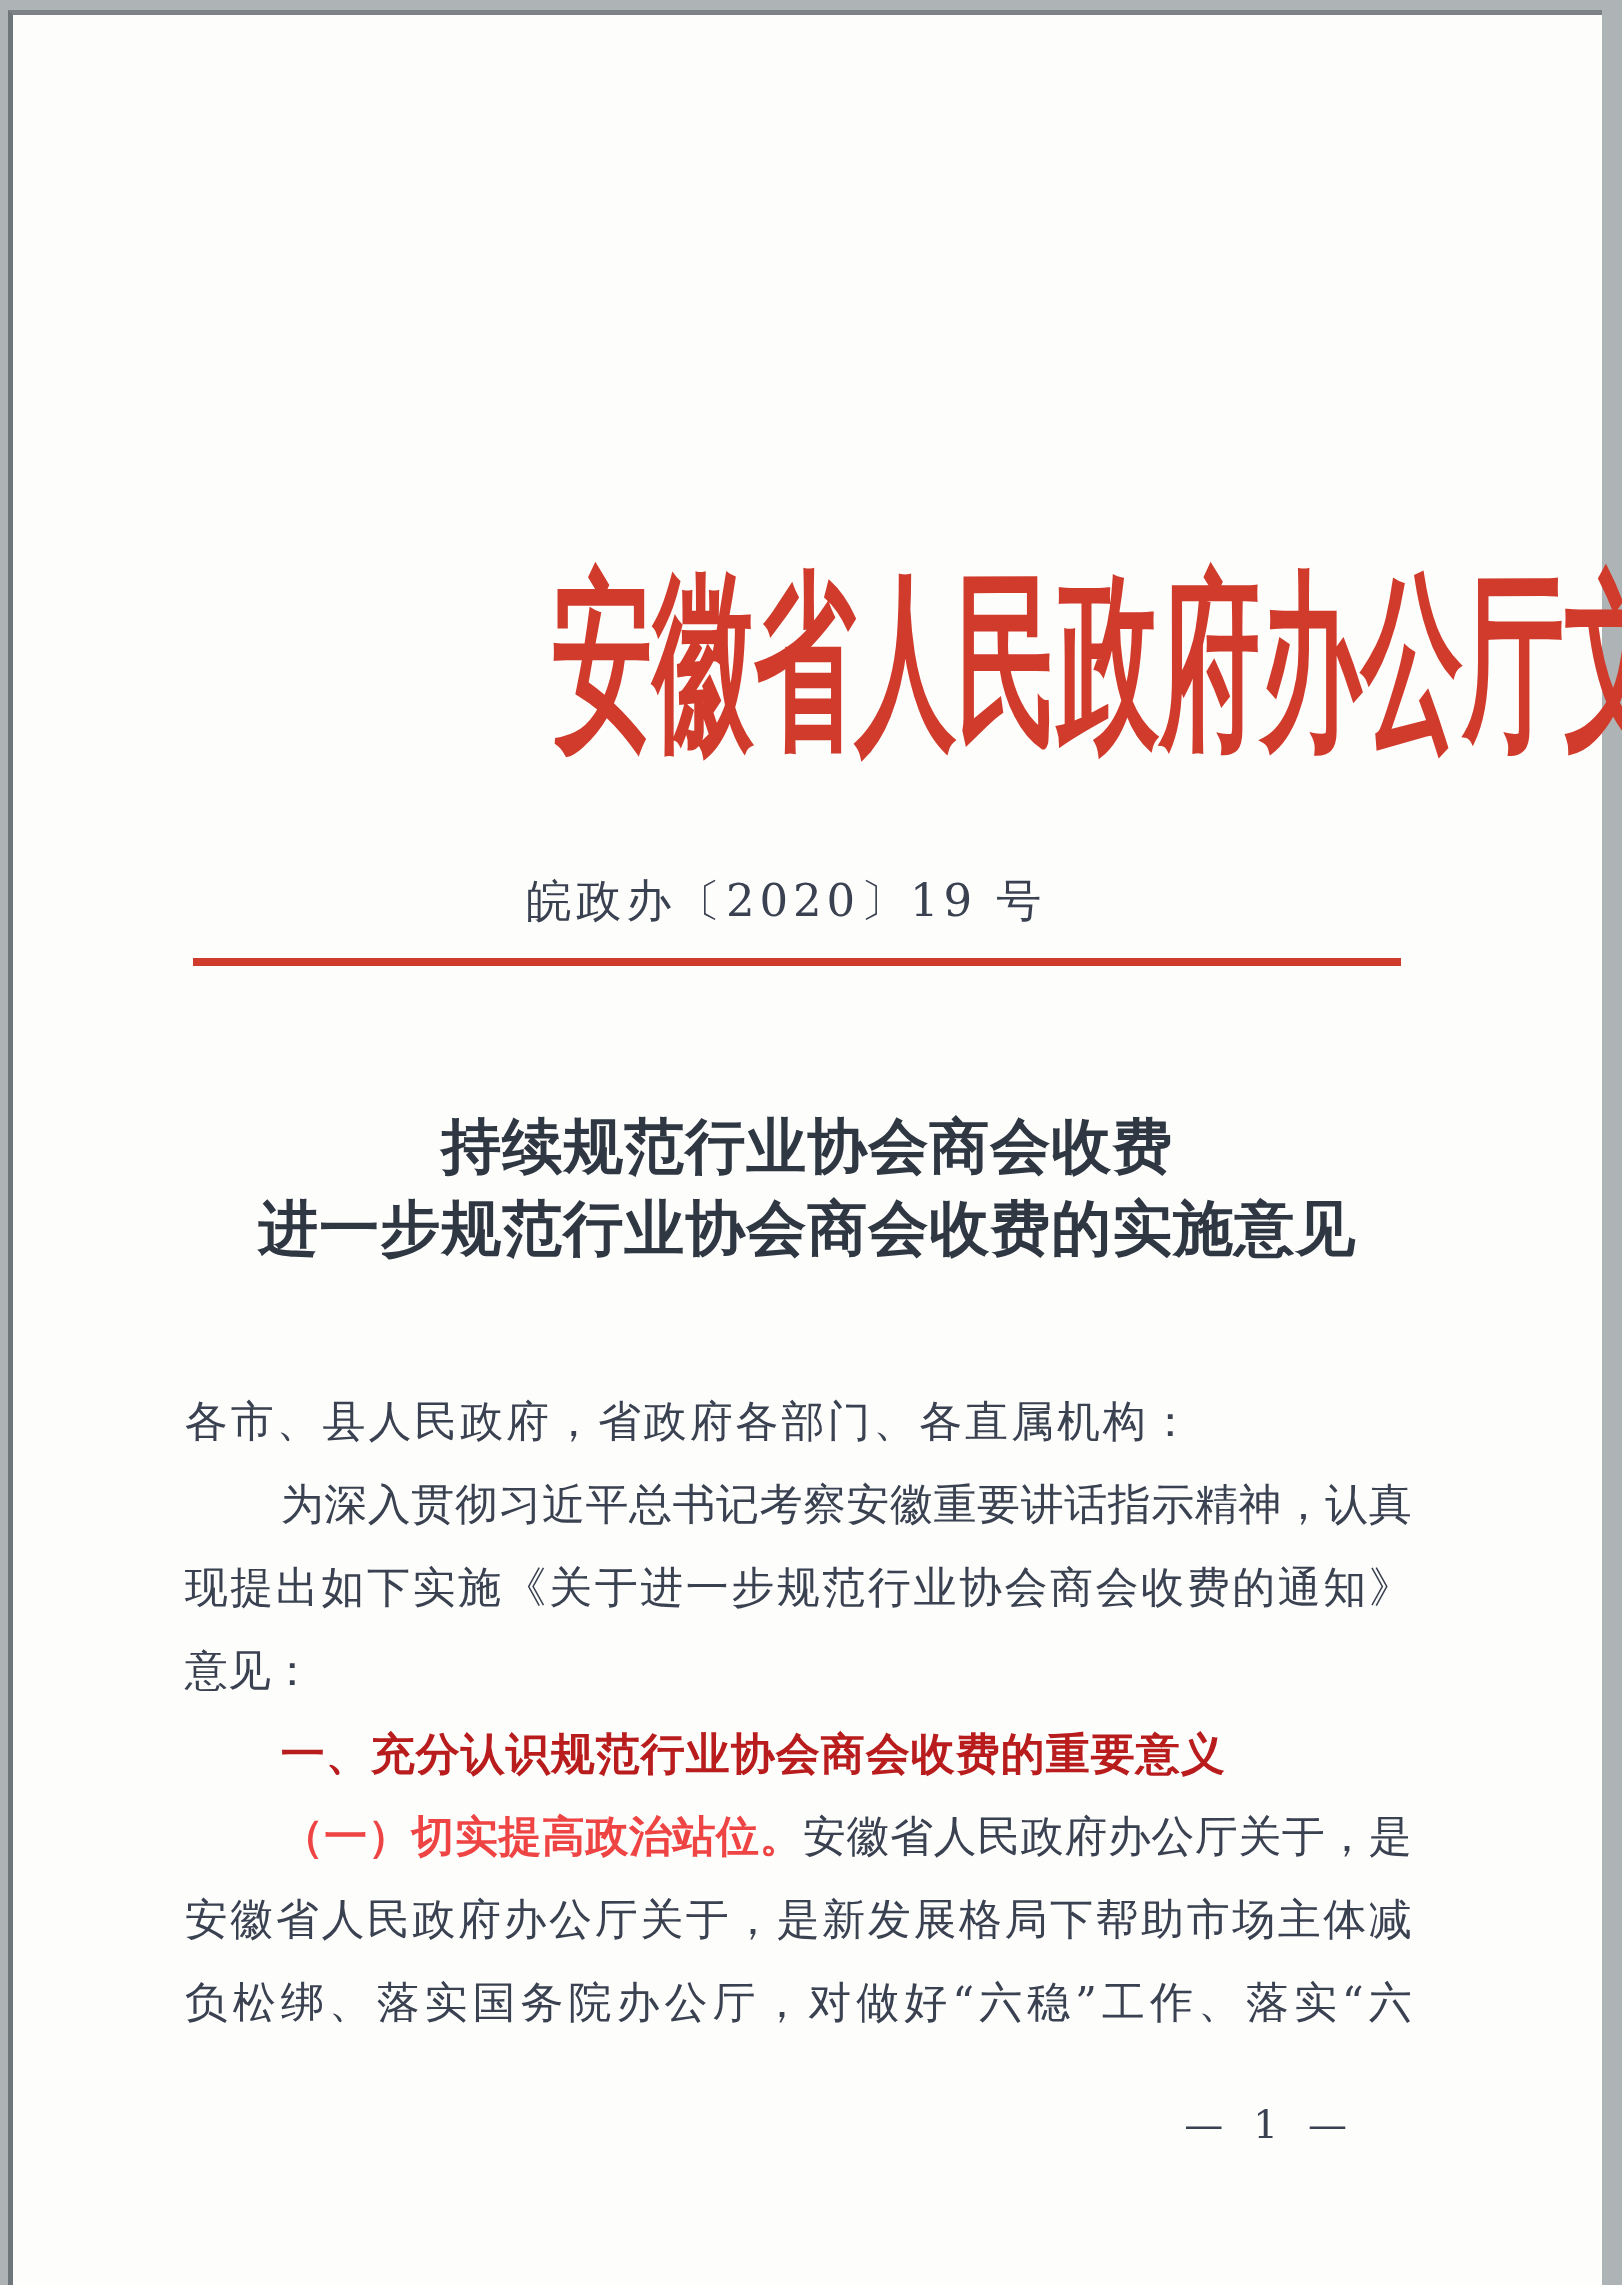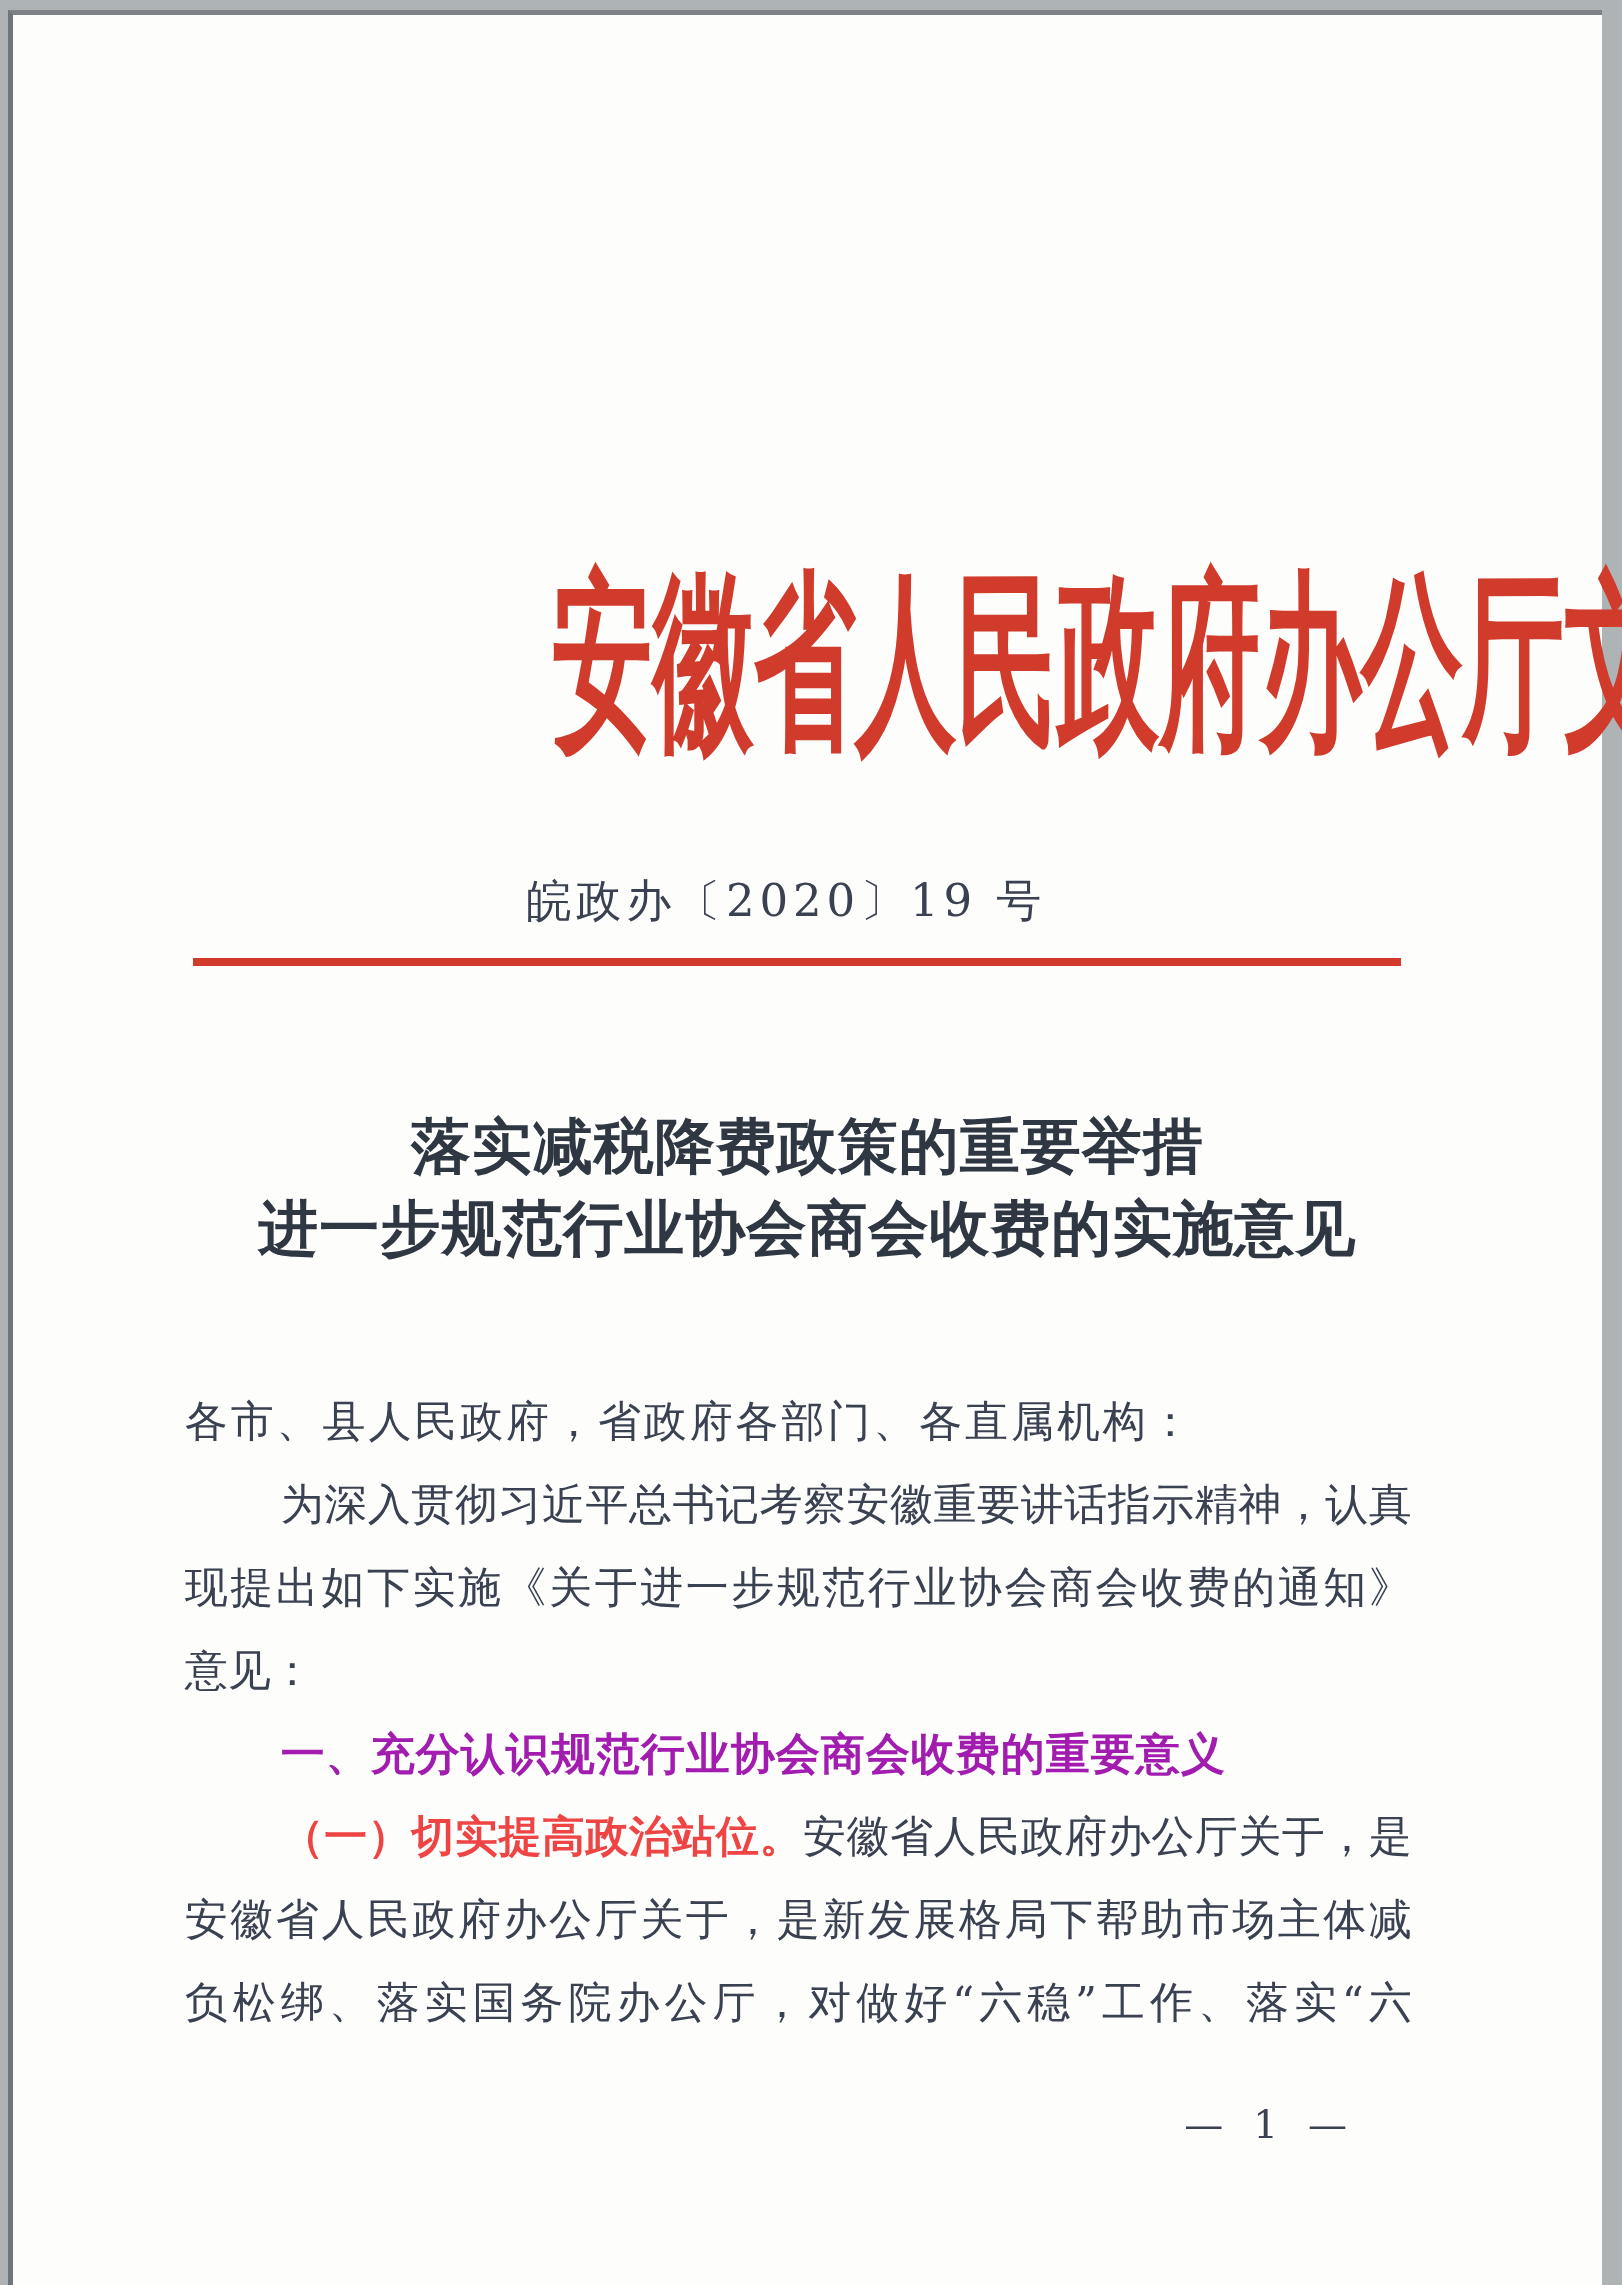--- a/index.html
+++ b/index.html
@@ -71,21 +71,21 @@
   .line.j{
     text-align:justify;
     text-align-last:justify;
     white-space:normal;
   }
   .line.indent{padding-left:96px;}
   .line.salut{letter-spacing:2.9px;}
   .line.heading{
     font-family:"DejaVu Sans","Liberation Sans",sans-serif;
     font-weight:bold;
-    color:#a21caf;
+    color:#b91c1c;
     font-size:44px;
     letter-spacing:1px;
   }
   .lead-bold{font-weight:bold;color:#ef4444;}
   .pagenum{
     top:2087px;right:246px;
     color:#3a4150;
     font-size:39px;
     letter-spacing:8.8px;
     white-space:nowrap;
@@ -98,21 +98,21 @@
 
   <div class="abs banner">
     <span class="squeeze">安徽省人民政府办公厅文件</span>
   </div>
 
   <div class="abs docnum">皖政办〔2020〕19 号</div>
 
   <div class="abs redline"></div>
 
   <div class="abs doctitle">
-    <div>落实减税降费政策的重要举措</div>
+    <div>持续规范行业协会商会收费</div>
     <div>进一步规范行业协会商会收费的实施意见</div>
   </div>
 
   <div class="abs bodyblock">
     <div class="line salut">各市、县人民政府，省政府各部门、各直属机构：</div>
     <div class="line j indent">为深入贯彻习近平总书记考察安徽重要讲话指示精神，认真</div>
     <div class="line j">现提出如下实施《关于进一步规范行业协会商会收费的通知》</div>
     <div class="line">意见：</div>
     <div class="line heading indent">一、充分认识规范行业协会商会收费的重要意义</div>
     <div class="line j indent">

